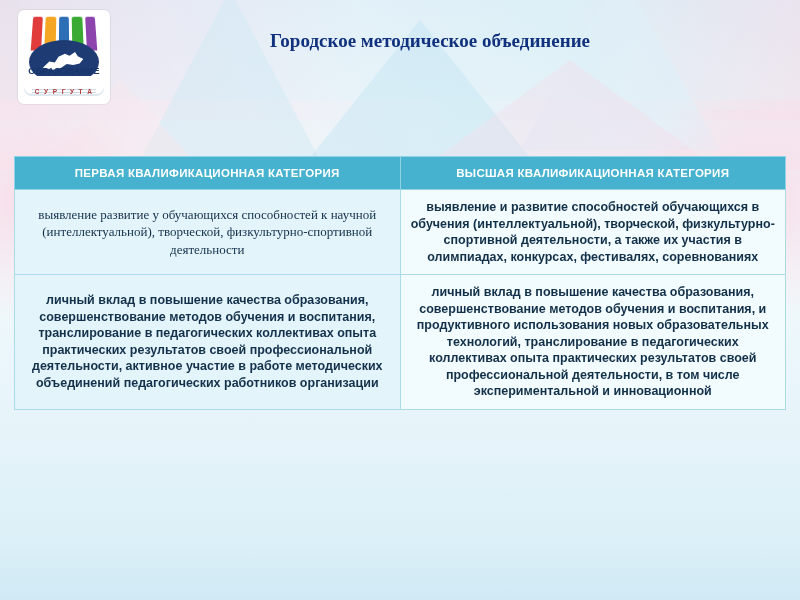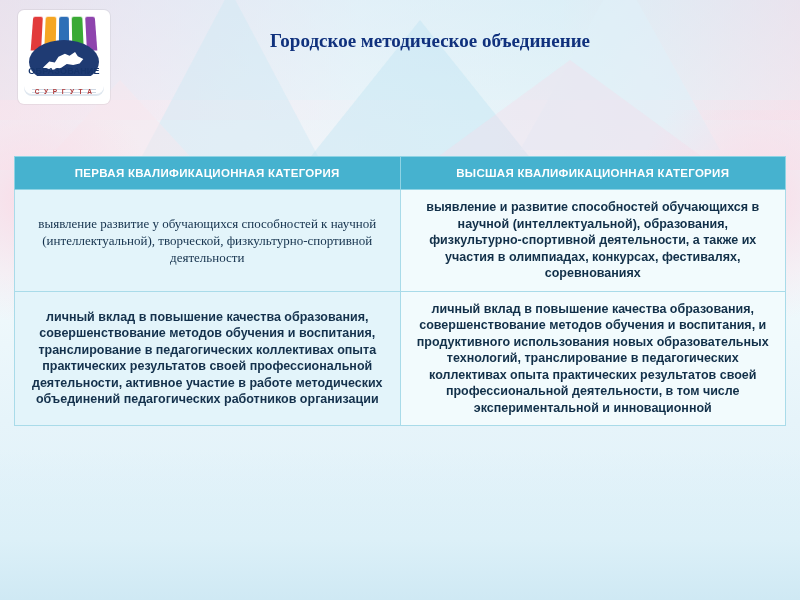--- a/index.html
+++ b/index.html
@@ -304,21 +304,21 @@
       </colgroup>
       <thead>
         <tr>
           <th>ПЕРВАЯ КВАЛИФИКАЦИОННАЯ КАТЕГОРИЯ</th>
           <th>ВЫСШАЯ КВАЛИФИКАЦИОННАЯ КАТЕГОРИЯ</th>
         </tr>
       </thead>
       <tbody>
         <tr class="r1">
           <td class="left-col">выявление развитие у обучающихся способностей к научной (интеллектуальной), творческой, физкультурно-спортивной деятельности</td>
-          <td class="right-col">выявление и развитие способностей обучающихся в научной (интеллектуальной), образования, физкультурно-спортивной деятельности, а также их участия в олимпиадах, конкурсах, фестивалях, соревнованиях</td>
+          <td class="right-col">выявление и развитие способностей обучающихся в обучения (интеллектуальной), творческой, физкультурно-спортивной деятельности, а также их участия в олимпиадах, конкурсах, фестивалях, соревнованиях</td>
         </tr>
         <tr class="r2">
           <td class="left-col">личный вклад в повышение качества образования, совершенствование методов обучения и воспитания, транслирование в педагогических коллективах опыта практических результатов своей профессиональной деятельности, активное участие в работе методических объединений педагогических работников организации</td>
           <td class="right-col">личный вклад в повышение качества образования, совершенствование методов обучения и воспитания, и продуктивного использования новых образовательных технологий, транслирование в педагогических коллективах опыта практических результатов своей профессиональной деятельности, в том числе экспериментальной и инновационной</td>
         </tr>
       </tbody>
     </table>
   </div>
 
 </div>

